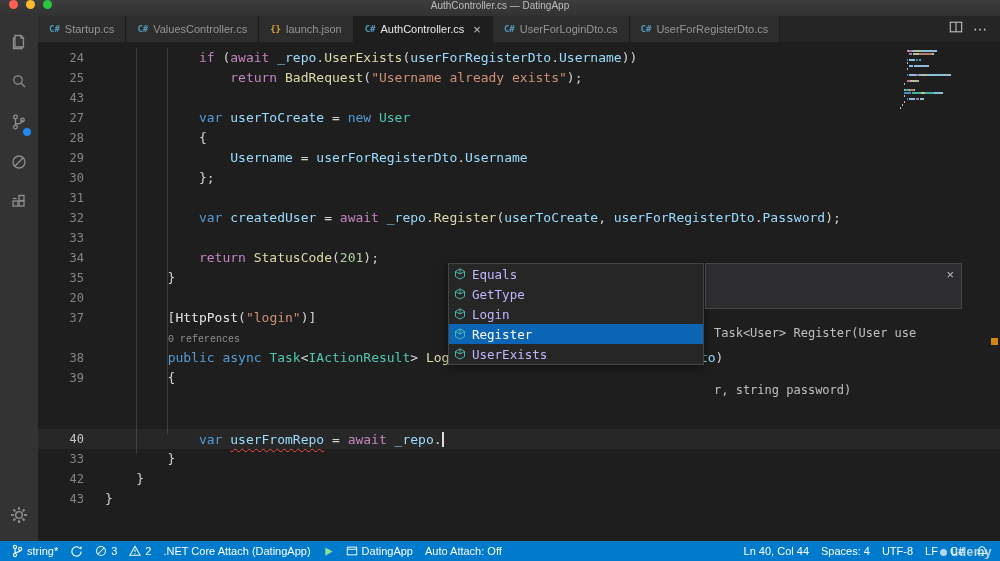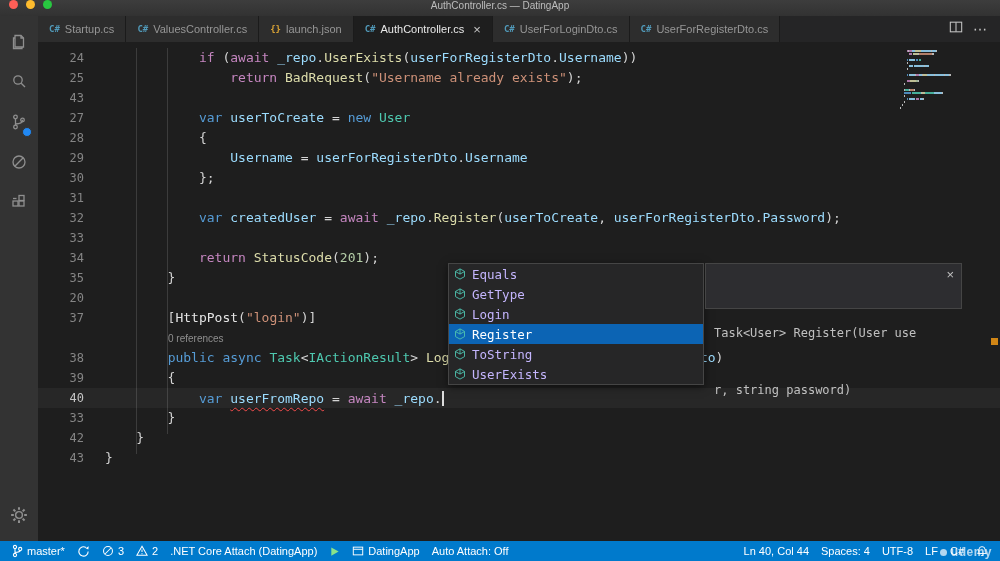--- a/index.html
+++ b/index.html
@@ -41,26 +41,26 @@
   .tab-actions { display:flex; align-items:center; gap:10px; padding:0 12px; color:#c5c5c5; }
   .tab-actions svg { stroke:#c5c5c5; fill:none; stroke-width:1.2; }
   .more-dots { font-size:14px; letter-spacing:1px; color:#c5c5c5; }
 
   
   .editor { position:absolute; top:42px; left:38px; right:0; bottom:20px; background:#1e1e1e;
     overflow:hidden; }
   .code-area { padding-top:6px; position:relative; z-index:2;}
   .code-line { display:flex; height:20px; line-height:20px; white-space:pre;
     font-family:"DejaVu Sans Mono",monospace; font-size:13px; color:#d4d4d4; }
-  .code-line.current { background:rgba(255,255,255,0.045); }
+  .code-line.current { background:rgba(255,255,255,0.045);margin-top:41px; }
   .gutter { width:62px; flex:none; text-align:right; padding-right:16px; color:#858585;
     font-size:12px; }
   .code-line.current .gutter { color:#c6c6c6; }
   .line-content { flex:1; margin-left:5px; }
-  .codelens { font-family:Liberation Sans, sans-serif; font-size:10px; color:#8f8f8f;
+  .codelens { font-family:Liberation Mono, monospace; font-size:10px; color:#8f8f8f;
     padding-left:63px; cursor:pointer; }
   .squiggle { text-decoration-line:underline; text-decoration-style:wavy;
     text-decoration-color:#f14c4c; text-decoration-thickness:1px; text-underline-offset:4px; }
   .cursor { display:inline-block; width:2px; height:15px; background:#dcdcdc;
     transform:translateY(3px); }
   .indent-guide { position:absolute; top:6px; width:1px; background:#3c3c3c; z-index:1;}
   .g1 { left:98px; height:406px; }
   .g2 { left:129px; height:386px; }
 
   
@@ -421,29 +421,20 @@
           </svg></span>
         <span>Register</span>
       </div>
       <div class="suggest-item">
         <span class="m-icon"><svg width="12" height="12" viewBox="0 0 16 16">
             <g fill="none" stroke="#4ec3b0" stroke-width="1.2">
               <path d="M8 1.2l6 3.3v7L8 14.8l-6-3.3v-7z"></path>
               <path d="M8 1.2v6.9l6-3.4M8 8.1L2 4.7"></path>
             </g>
           </svg></span>
-        <span>ToString</span>
-      </div>
-      <div class="suggest-item">
-        <span class="m-icon"><svg width="12" height="12" viewBox="0 0 16 16">
-            <g fill="none" stroke="#4ec3b0" stroke-width="1.2">
-              <path d="M8 1.2l6 3.3v7L8 14.8l-6-3.3v-7z"></path>
-              <path d="M8 1.2v6.9l6-3.4M8 8.1L2 4.7"></path>
-            </g>
-          </svg></span>
         <span>UserExists</span>
       </div>
     </div>
 </div>
 
 <div class="suggest-docs">
   <span class="docs-close">×</span>
   <div>Task&lt;User&gt; Register(User use</div>
   <div>r, string password)</div>
 </div>
@@ -454,21 +445,21 @@
         <span class="sb-icon">
           <svg width="11" height="14" viewBox="0 0 11 14">
             <g fill="none" stroke="#fff" stroke-width="1.1">
               <circle cx="3" cy="3" r="1.6"></circle>
               <circle cx="3" cy="11" r="1.6"></circle>
               <circle cx="8.2" cy="5" r="1.6"></circle>
               <path d="M3 4.6v4.8M3 8.4c3.2 0 5.2-1 5.2-1.8"></path>
             </g>
           </svg>
         </span>
-        <span>master*</span>
+        <span>string*</span>
       </span>
       <span class="sb-item">
         <span class="sb-icon">
           <svg width="13" height="13" viewBox="0 0 14 14">
             <path d="M12 7A5 5 0 1 1 9.6 2.7" fill="none" stroke="#fff" stroke-width="1.2"></path>
             <path d="M12.6 1.4l-.4 3.4-3-1.2z" fill="#fff"></path>
           </svg>
         </span>
       </span>
       <span class="sb-item">

